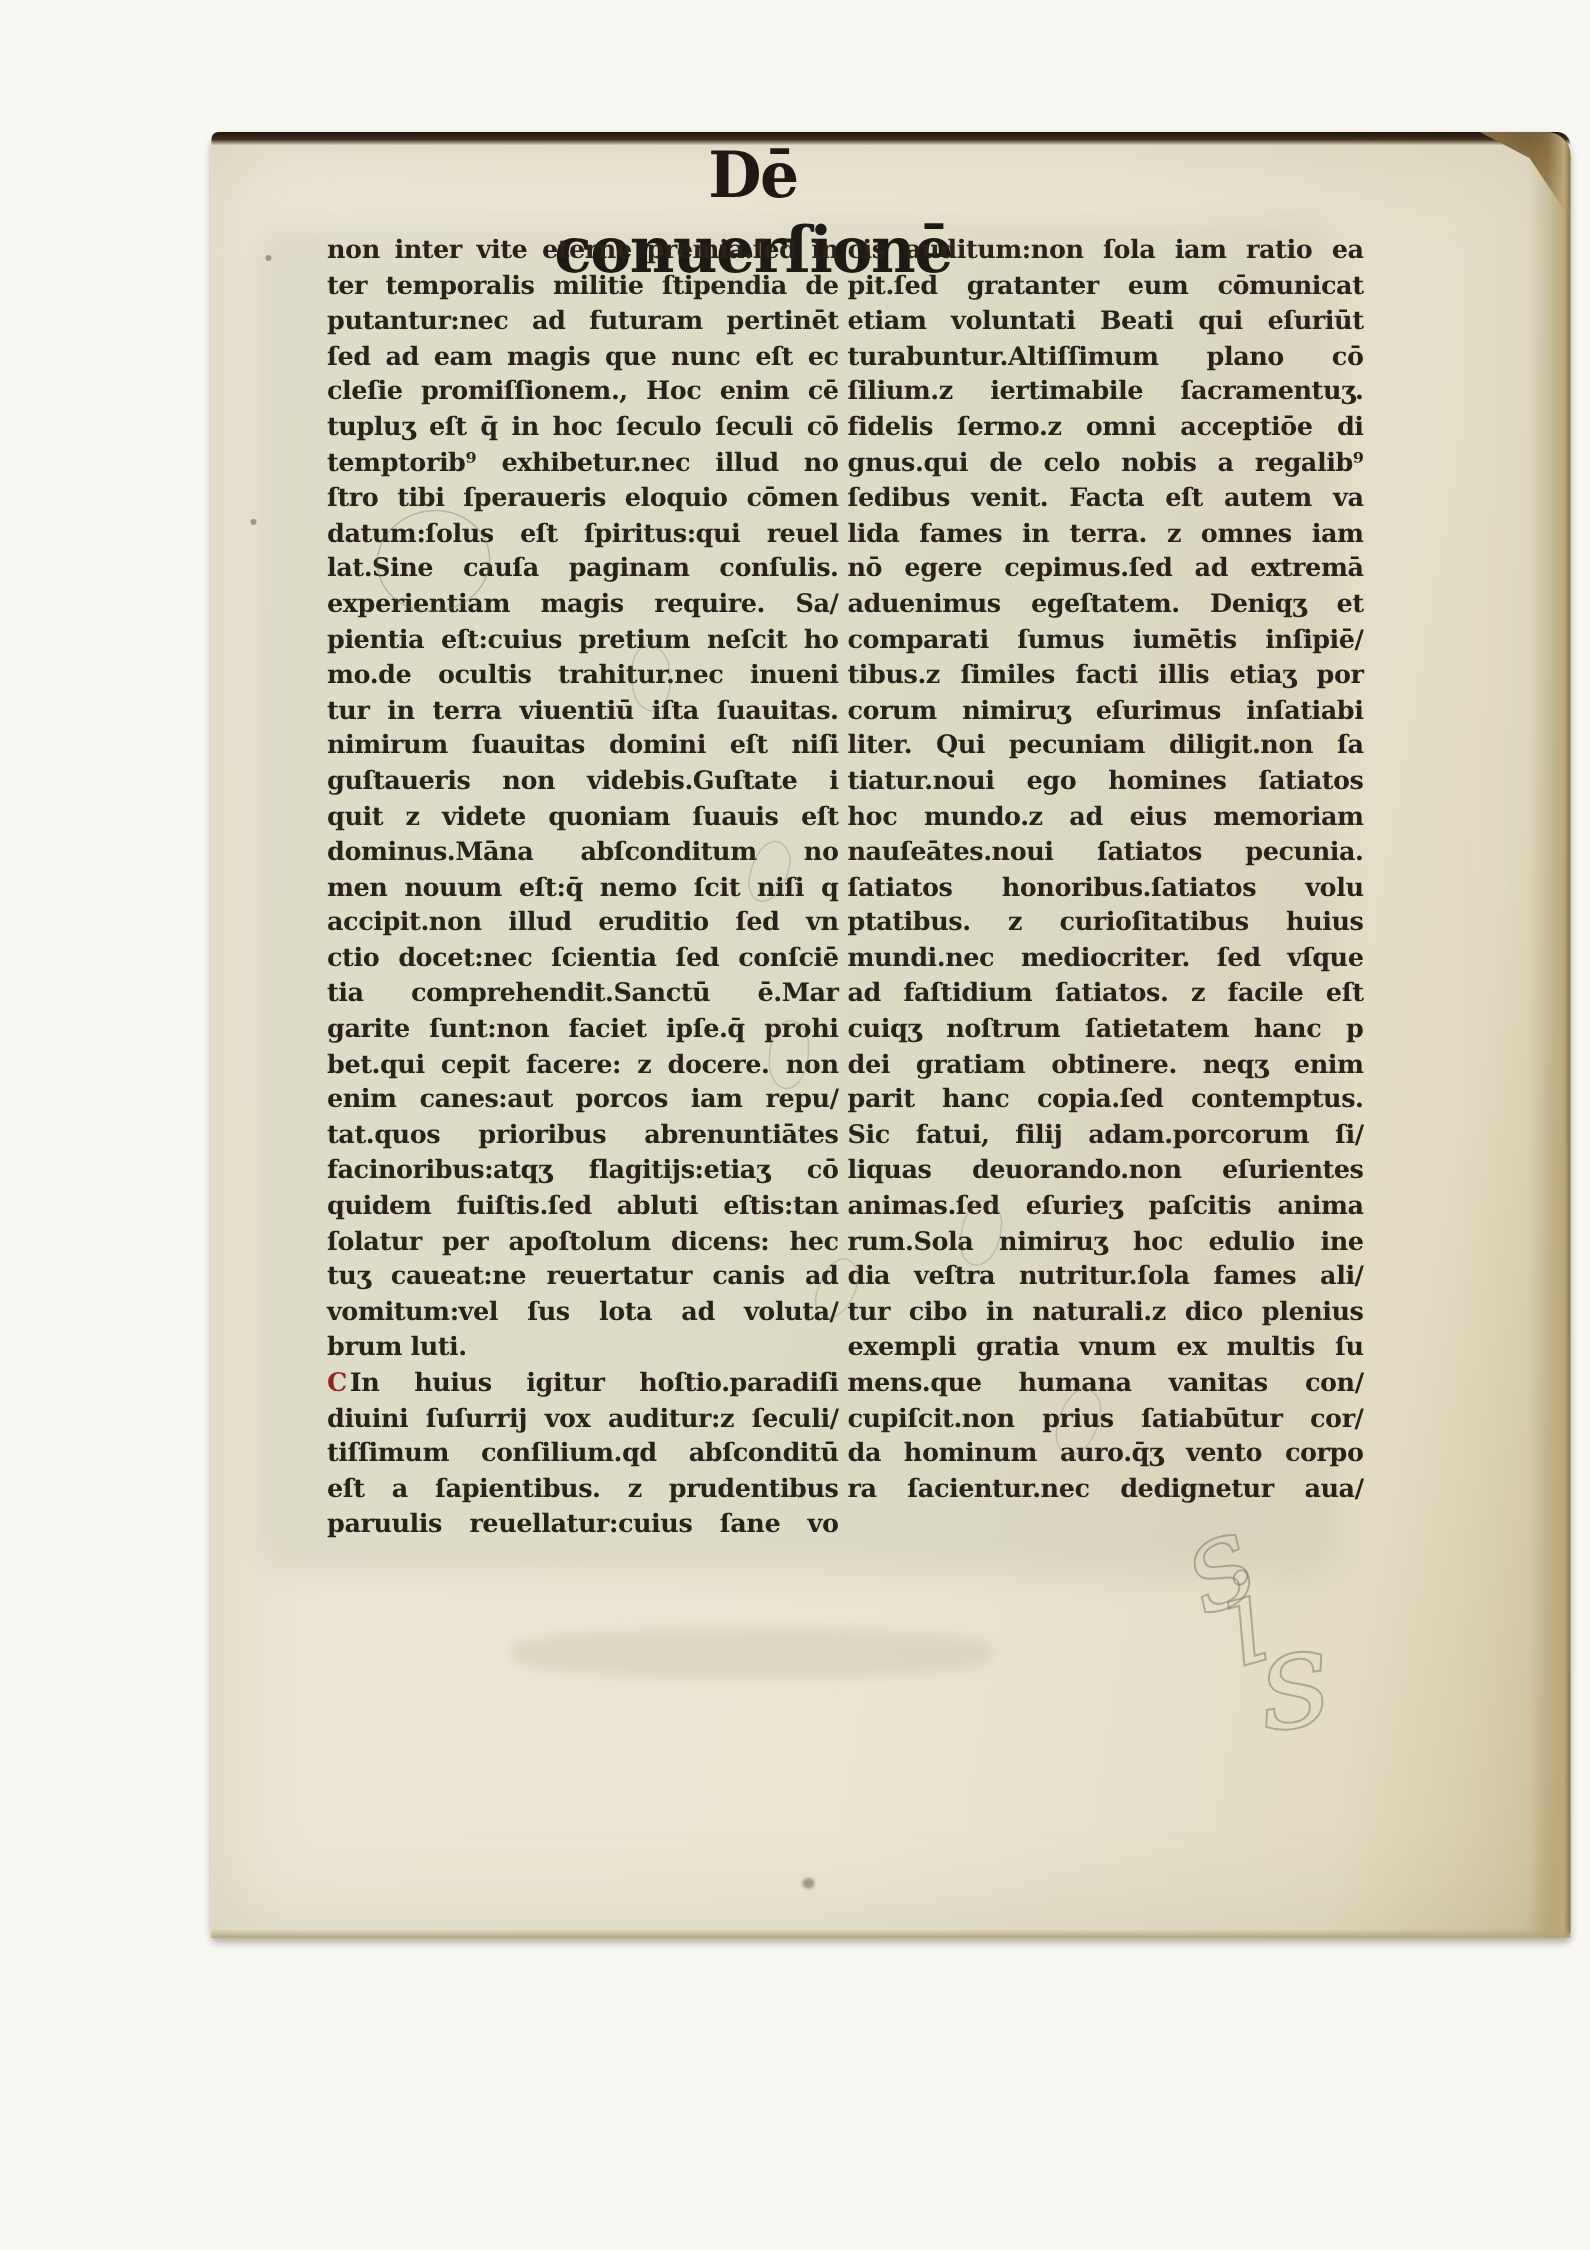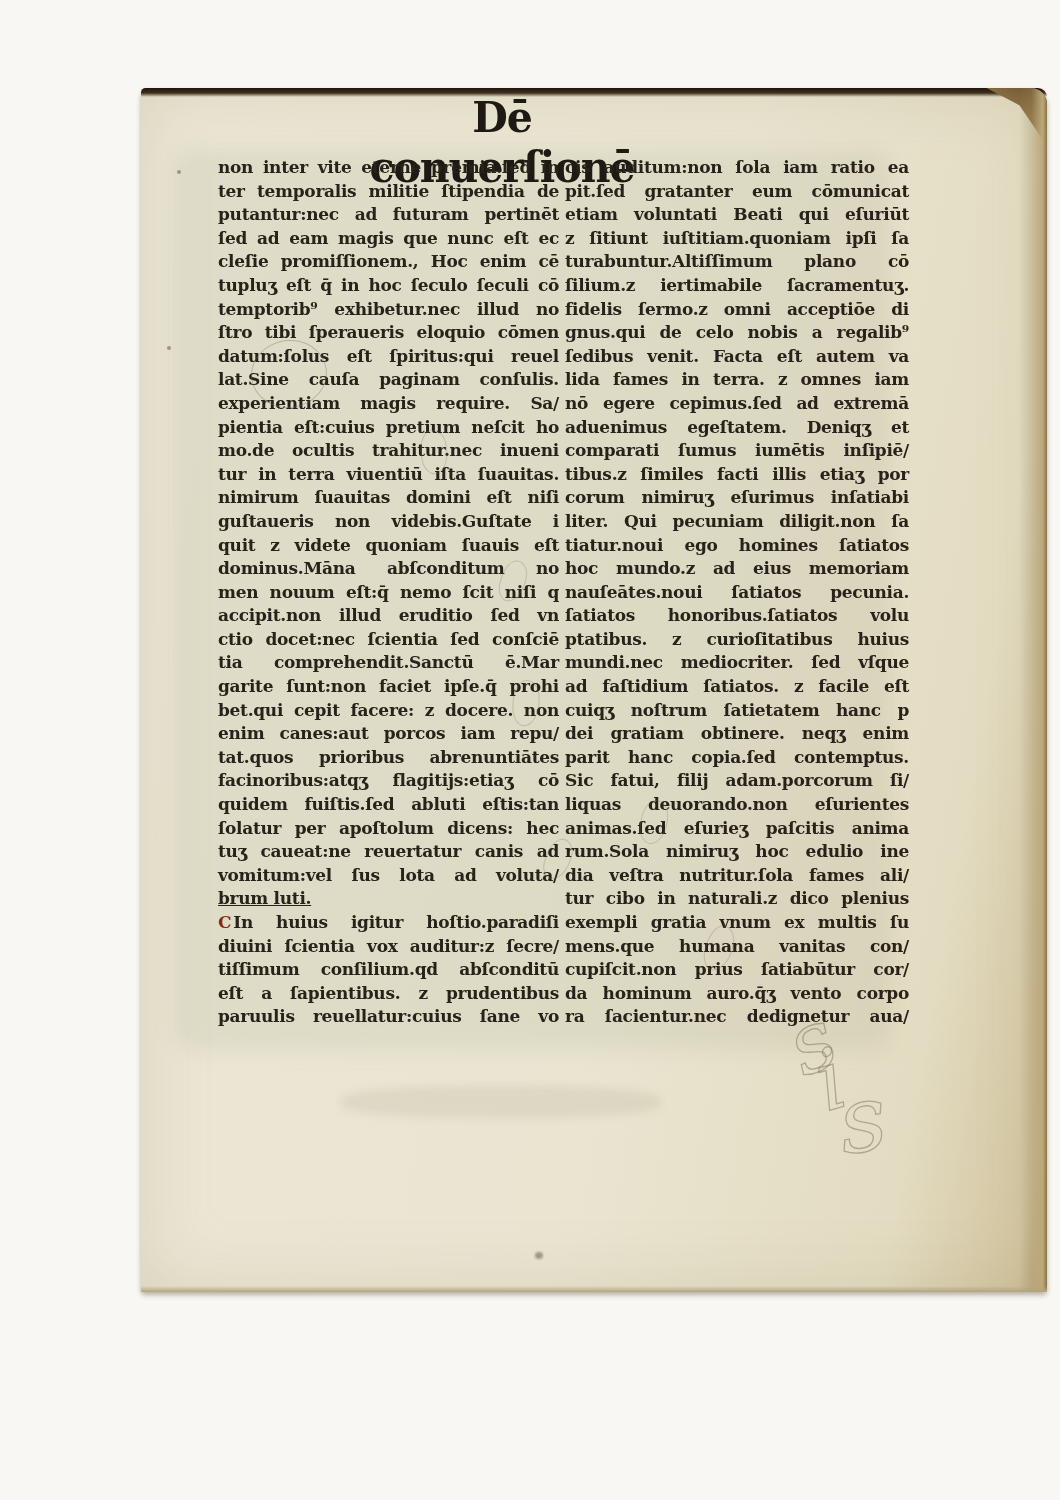--- a/index.html
+++ b/index.html
@@ -53,21 +53,21 @@
   .col{
     position:absolute;top:68px;color:var(--ink);
     font-size:17px;font-weight:700;letter-spacing:-0.3px;margin-left:35px;
   }
   .col-left{left:42px;width:341px;}
   .col-right{left:389px;width:344px;}
   .line{
     height:23.6px;line-height:23.6px;white-space:normal;
     text-align:justify;text-align-last:justify;
   }
-  .line.nj{text-align:center;text-align-last:left;text-decoration:underline;}
+  .line.nj{text-align:center;text-align-last:left;}
   .capitulum{color:var(--rubric);padding-right:2px;font-weight:700;}
   .stamp-circle{
     position:absolute;left:110px;top:252px;width:74px;height:66px;
     border:1.6px solid rgba(118,112,92,.38);border-radius:50%;
     transform:rotate(-8deg);
   }
   .swirl{
     position:absolute;border:1.5px solid rgba(118,112,92,.28);
     border-radius:55% 45% 60% 40% / 65% 35% 65% 35%;
   }
@@ -118,30 +118,29 @@
       <div class="line">bet.qui cepit facere: z docere. non</div>
       <div class="line">enim canes:aut porcos iam repu/</div>
       <div class="line">tat.quos prioribus abrenuntiātes</div>
       <div class="line">facinoribus:atqʒ flagitijs:etiaʒ cō</div>
       <div class="line">quidem fuiſtis.ſed abluti eſtis:tan</div>
       <div class="line">ſolatur per apoſtolum dicens: hec</div>
       <div class="line">tuʒ caueat:ne reuertatur canis ad</div>
       <div class="line">vomitum:vel ſus lota ad voluta/</div>
       <div class="line nj">brum luti.</div>
       <div class="line"><span class="capitulum">C</span>In huius igitur hoſtio.paradiſi</div>
-      <div class="line">diuini ſcientia vox auditur:z ſecre/</div>
+      <div class="line">diuini ſuſurrij vox auditur:z ſeculi/</div>
       <div class="line">tiſſimum conſilium.qd abſconditū</div>
       <div class="line">eſt a ſapientibus. z prudentibus</div>
       <div class="line">paruulis reuellatur:cuius ſane vo</div>
     </div>
   <div class="col col-right" id="col-right">
       <div class="line">cis auditum:non ſola iam ratio ea</div>
       <div class="line">pit.ſed gratanter eum cōmunicat</div>
       <div class="line">etiam voluntati Beati qui eſuriūt</div>
-      <div class="line">z ſitiunt iuſtitiam.quoniam ipſi ſa</div>
       <div class="line">turabuntur.Altiſſimum plano cō</div>
       <div class="line">ſilium.z iertimabile ſacramentuʒ.</div>
       <div class="line">fidelis ſermo.z omni acceptiōe di</div>
       <div class="line">gnus.qui de celo nobis a regalib⁹</div>
       <div class="line">ſedibus venit. Facta eſt autem va</div>
       <div class="line">lida fames in terra. z omnes iam</div>
       <div class="line">nō egere cepimus.ſed ad extremā</div>
       <div class="line">aduenimus egeſtatem. Deniqʒ et</div>
       <div class="line">comparati ſumus iumētis inſipiē/</div>
       <div class="line">tibus.z ſimiles facti illis etiaʒ por</div>

